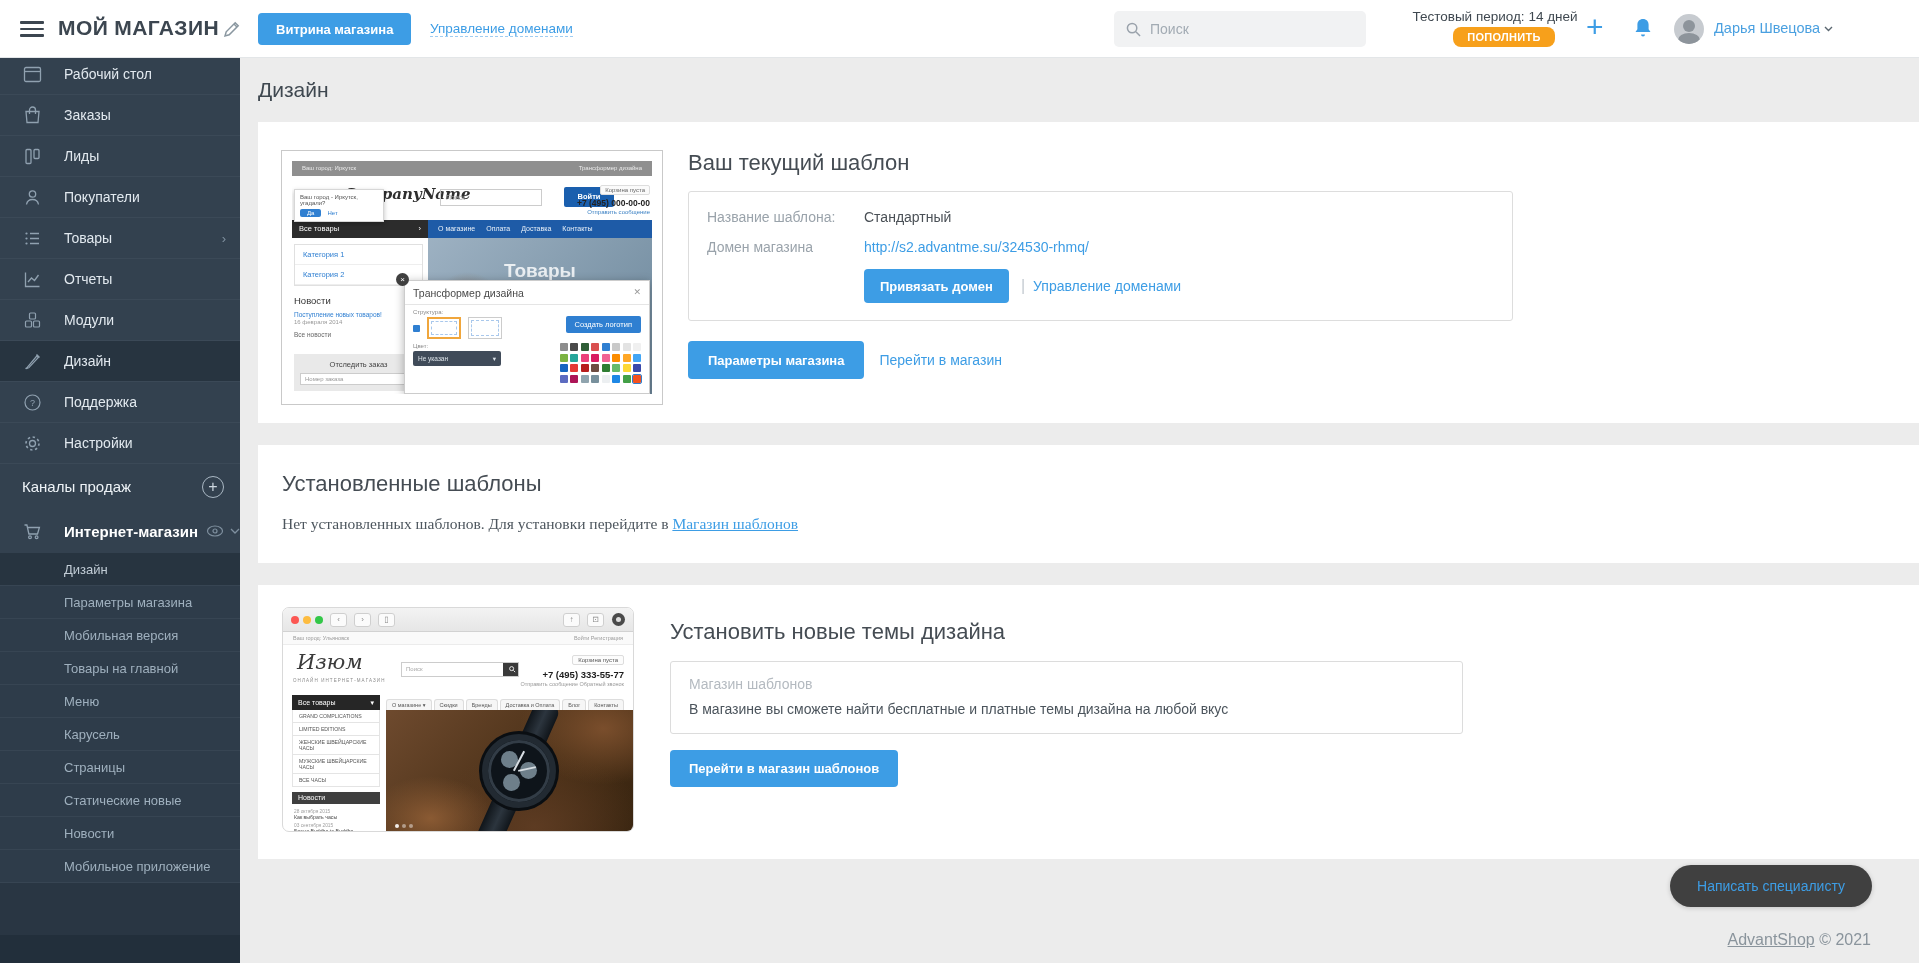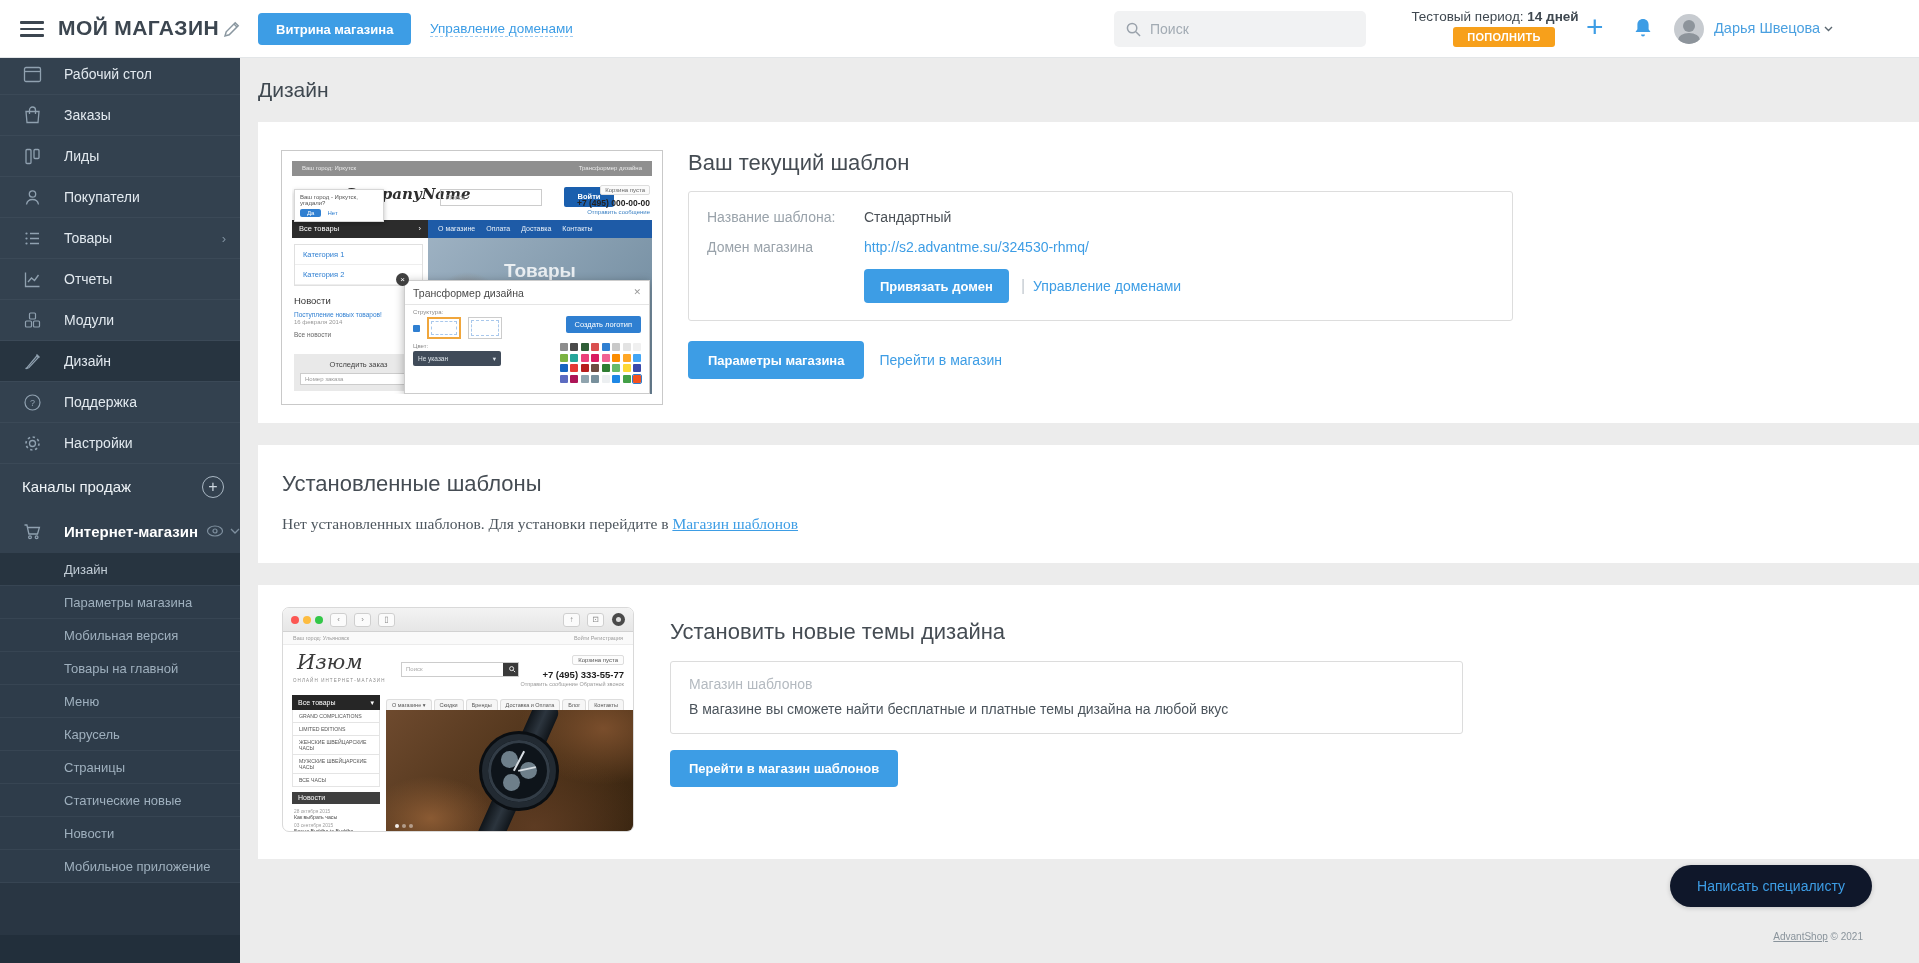--- a/index.html
+++ b/index.html
@@ -19,22 +19,22 @@
   .storefront-btn { position:absolute; left:258px; top:13px; height:32px; padding:0 18px; font-size:13px; }
   .domains-top-link { position:absolute; left:430px; top:21px; font-size:13.5px; color:#3d9de5;
     border-bottom:1px dashed #9fcdf2; cursor:pointer; text-decoration:none; }
   .search-wrap { position:absolute; left:1114px; top:11px; width:252px; height:36px;
     background:#f1f2f3; border-radius:5px; display:flex; align-items:center; padding:0 12px; }
   .search-wrap input { border:none; background:transparent; outline:none; font-size:14px;
     color:#5a6269; margin-left:9px; width:200px; font-family:inherit; }
   .search-wrap input::placeholder { color:#a2abb3; }
   .trial { position:absolute; left:1400px; top:9px; width:190px; text-align:center; }
   .trial-line { font-size:13.5px; color:#3f4850; }
-  .trial-line b { font-weight:700; }
-  .topup-btn { margin-top:3px; background:#f7a01b; color:#fff; border:none; border-radius:3px;
+  .trial-line b { font-weight:400; }
+  .topup-btn { margin-top:3px; background:#f7a01b; color:#fff; border:none; border-radius:8px;
     font-size:11px; font-weight:700; padding:4px 14px; letter-spacing:.3px; cursor:pointer; font-family:inherit;margin-left:18px;}
   .hplus { position:absolute; left:1586px; top:10px; font-size:30px; font-weight:300; color:#3d9de5; cursor:pointer; }
   .hbell { position:absolute; left:1632px; top:17px; cursor:pointer; }
   .avatar { position:absolute; left:1674px; top:14px; width:30px; height:30px; border-radius:50%;
     background:#c7cbd0; overflow:hidden; cursor:pointer; }
   .avatar .head { position:absolute; left:9px; top:6px; width:12px; height:12px; border-radius:50%; background:#8d949b; }
   .avatar .bod  { position:absolute; left:4px; top:19px; width:22px; height:14px; border-radius:50%; background:#8d949b; }
   .username { position:absolute; left:1714px; top:20px; font-size:14.5px; color:#4aa0e0; cursor:pointer; }
   .username svg { margin-left:4px; vertical-align:middle; }
 
@@ -80,23 +80,23 @@
   .card2 { padding:26px 0 30px 24px; margin-bottom:22px; }
   .card2 p { margin-top:18px; font-size:15.5px; color:#4d565e;font-family:Liberation Serif, serif; }
   .card2 a { color:#3d9de5; cursor:pointer; }
   .card3 { height:274px; display:flex; padding:22px 0 0 24px; }
   .col3 { margin-left:36px; width:793px; padding-top:12px; }
   .desc-box { margin-top:16px; border:1px solid #dcdcdc; border-radius:3px; padding:14px 18px 16px; }
   .desc-title { font-size:14px; color:#b4bac0; }
   .desc-text { margin-top:9px; font-size:14px; color:#4b545c; }
   .goto-shop-btn { margin-top:16px; height:37px; padding:0 19px; font-size:13px; }
   .pg-footer { position:relative; height:101px; }
-  .support-pill { position:absolute; right:47px; top:6px; background:#0f172a; border-radius:23px;
+  .support-pill { position:absolute; right:47px; top:6px; background:#404040; border-radius:23px;
     padding:13px 27px; font-size:14px; color:#3d9de5; box-shadow:0 1px 5px rgba(0,0,0,.18); cursor:pointer; }
-  .copyright { position:absolute; right:56px; top:72px; font-size:10px; color:#8a949c; }
+  .copyright { position:absolute; right:48px; top:72px; font-size:16px; color:#8a949c; }
   .copyright a { color:#8a949c; text-decoration:underline; cursor:pointer; }
 
   
   .p1 { width:382px; height:255px; background:#fff; border:1px solid #c9c9c9; padding:10px; flex:none; cursor:pointer; }
   .p1i { position:relative; width:360px; height:233px; overflow:hidden; background:#fff; font-weight:400;}
   .p1-top { height:15px; background:#8f8f8f; color:#e9e9e9; font-size:6px; line-height:15px;
     display:flex; justify-content:space-between; padding:0 10px; }
   .p1-head { position:relative; height:44px; }
   .p1-logo { position:absolute; left:52px; top:9px; font-family:"DejaVu Serif", serif;
     font-style:italic; font-weight:700; font-size:15px; color:#2e2e2e; }

